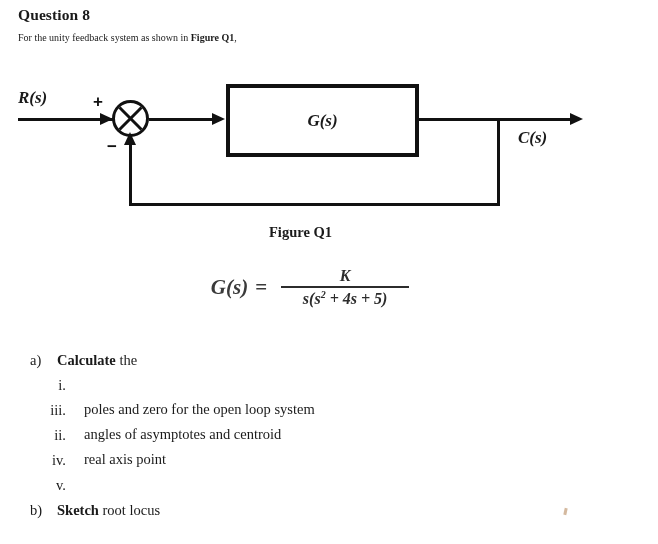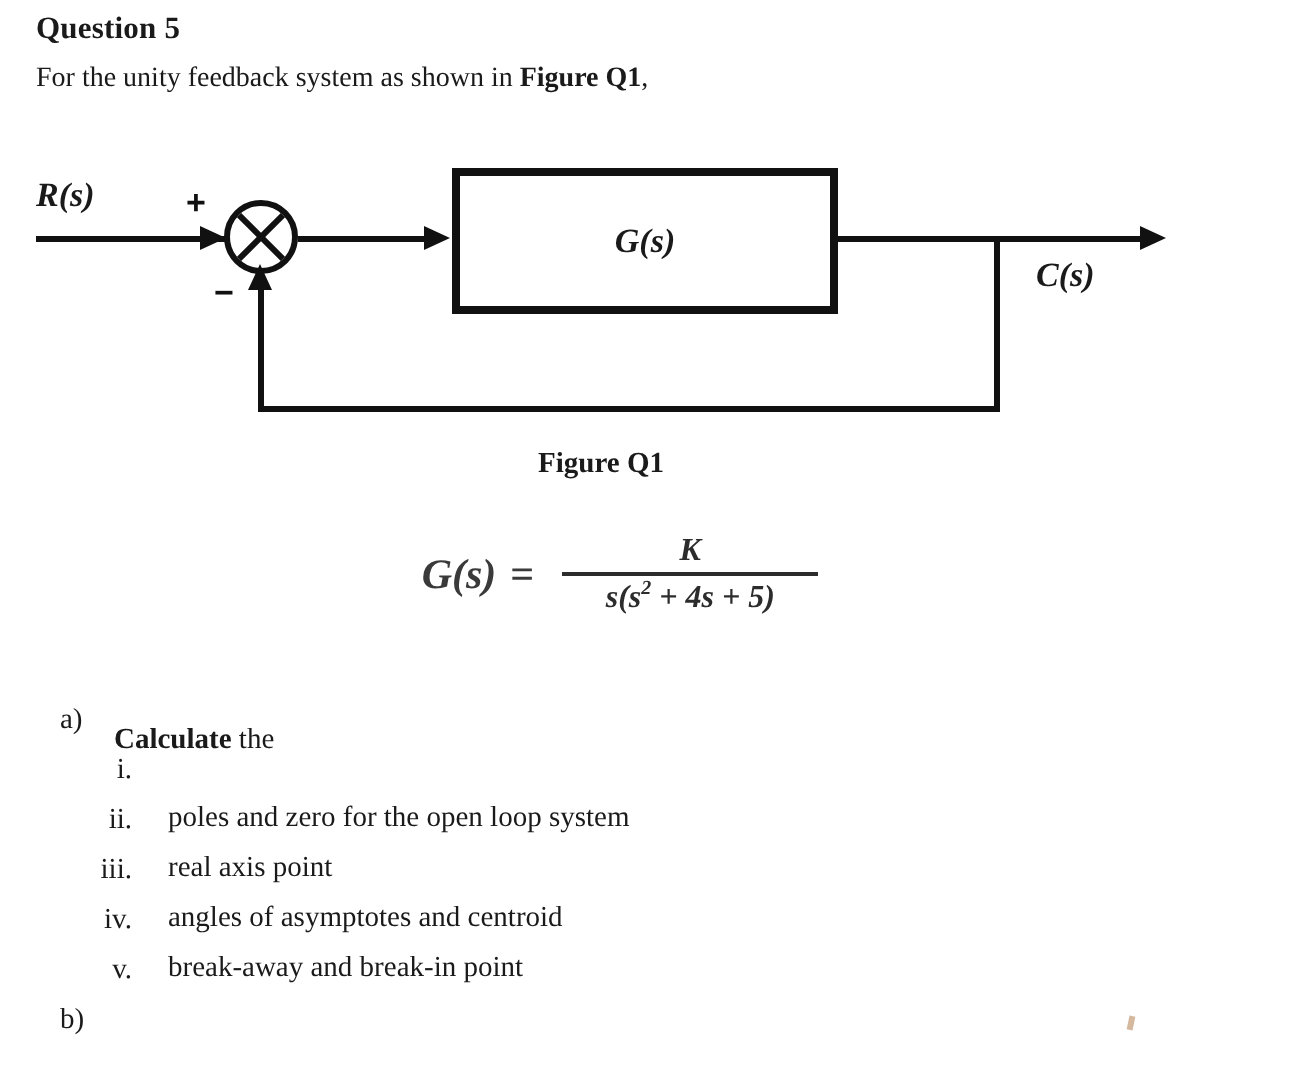--- a/index.html
+++ b/index.html
@@ -26,21 +26,21 @@
     left: 18px;
     top: 6px;
     font-size: 15.5px;
     font-weight: bold;
     letter-spacing: 0.1px;
   }
   .intro {
     position: absolute;
     left: 18px;
     top: 32px;
-    font-size: 14px;
+    font-size: 10px;
     white-space: nowrap;
   }
   .intro b { font-weight: bold; }
 
   
   .diagram {
     position: absolute;
     left: 0;
     top: 70px;
     width: 658px;
@@ -208,21 +208,21 @@
   .part-letter {
     position: absolute;
     left: 30px;
     top: 0;
     width: 22px;
     text-align: left;
   }
   .part-head-text {
     position: absolute;
     left: 57px;
-    top: 10px;
+    top: 0;
     white-space: nowrap;
   }
   .part-head-text b { font-weight: bold; }
 
   .sub-row {
     position: relative;
     height: 25px;
   }
   .sub-num {
     position: absolute;
@@ -249,21 +249,21 @@
     background: #b08050;
     opacity: 0.55;
     transform: rotate(12deg);
   }
 </style>
 </head>
 <body>
 
 <div class="page">
 
-  <div class="q-title">Question 5</div>
+  <div class="q-title">Question 8</div>
 
   <div class="intro">
     <span>For the unity feedback system as shown in </span><b>Figure Q1</b><span>,</span>
   </div>
 
   <div class="diagram">
 
     <div class="sig-label" style="left:18px; top:18px;">R(s)</div>
 
     <div class="wire h" style="left:18px; top:47.5px; width:96px;"></div>
@@ -314,39 +314,39 @@
       <span class="part-letter">a)</span>
       <span class="part-head-text"><b>Calculate</b><span> the</span></span>
     </div>
 
     <div class="sub-row">
       <span class="sub-num">i.</span>
       <span class="sub-text">poles and zero for the open loop system</span>
     </div>
 
     <div class="sub-row">
+      <span class="sub-num">iii.</span>
+      <span class="sub-text">angles of asymptotes and centroid</span>
+    </div>
+
+    <div class="sub-row">
       <span class="sub-num">ii.</span>
       <span class="sub-text">real axis point</span>
     </div>
 
     <div class="sub-row">
-      <span class="sub-num">iii.</span>
-      <span class="sub-text">angles of asymptotes and centroid</span>
-    </div>
-
-    <div class="sub-row">
       <span class="sub-num">iv.</span>
-      <span class="sub-text">break-away and break-in point</span>
     </div>
 
     <div class="sub-row">
       <span class="sub-num">v.</span>
     </div>
 
     <div class="part-row">
       <span class="part-letter">b)</span>
+      <span class="part-head-text"><b>Sketch</b><span> root locus</span></span>
     </div>
 
   </div>
 
   <div class="speck"></div>
 
 </div>
 
 </body></html>

